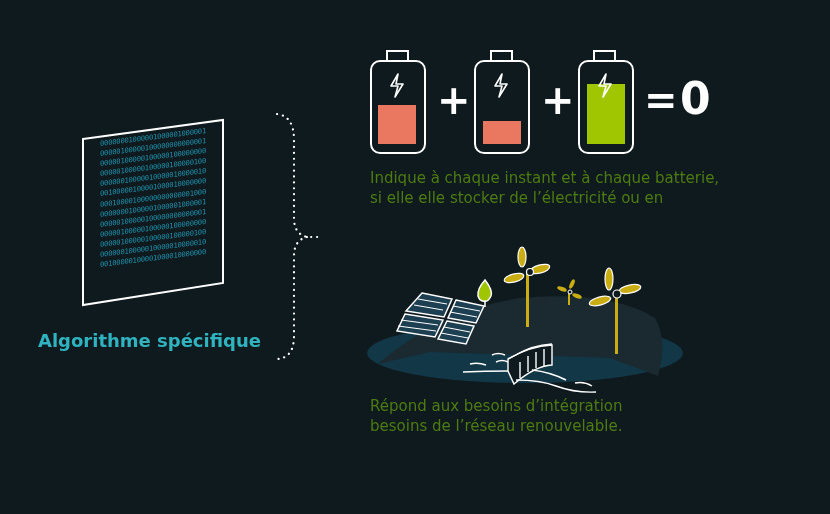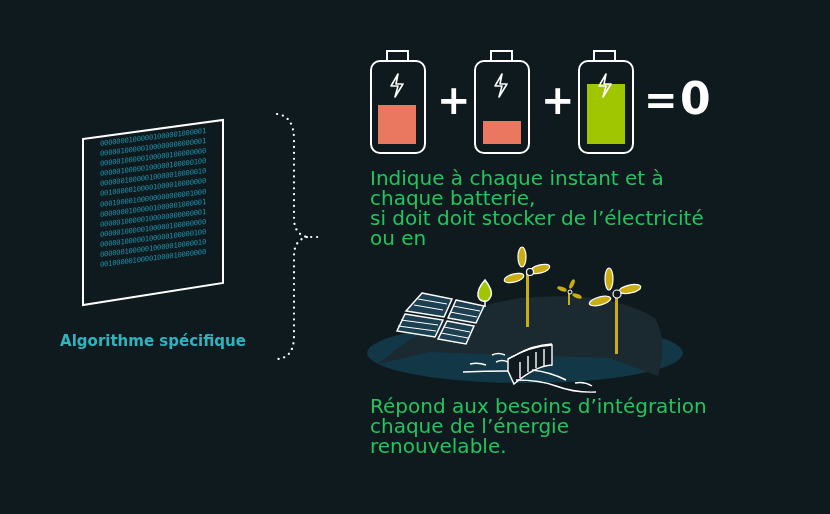--- a/index.html
+++ b/index.html
@@ -1,20 +1,20 @@
 <!DOCTYPE html>
 <html><head>
 <meta charset="utf-8">
 <style>
   html, body { margin:0; padding:0; }
   body { width:830px; height:514px; background:#0f1a1f; position:relative; overflow:hidden; font-family:"DejaVu Sans", sans-serif; }
   .abs { position:absolute; }
-  .caption { color:#22c55e; font-size:20px; line-height:20px; }
+  .caption { color:#4d7c0f; font-size:15px; line-height:20px; }
   .caption b { font-weight:normal; }
-  .algo-label { color:#2fb3bf; font-size:15px; line-height:20px; font-weight:bold; text-align:center; width:230px; }
+  .algo-label { color:#2fb3bf; font-size:18px; line-height:20px; font-weight:bold; text-align:left; width:230px; }
   .op { color:#ffffff; font-weight:bold; font-family:"DejaVu Sans", sans-serif; }
   .binary-wrap { position:absolute; left:100px; top:139px; width:140px; transform: skewY(-7deg); transform-origin:left top; }
   .binary-line { color:#1e8fa8; font-family:"DejaVu Sans Mono", monospace; font-size:7.2px; line-height:10.1px; letter-spacing:-0.25px; white-space:nowrap; }
 </style>
 </head>
 <body>
 
 <svg class="abs" style="left:0;top:0" width="830" height="514">
   <polygon points="83,139 223,120 223,283 83,305" fill="#0f1a1f" stroke="#ffffff" stroke-width="2"></polygon>
 </svg>
@@ -62,21 +62,21 @@
     <path d="M606,74 L599,86 L606,86 L603,97 L611,84 L604,84 Z" fill="none" stroke="#fff" stroke-width="1.6" stroke-linejoin="round"></path>
   </g>
 </svg>
 <div class="abs op" style="left:437px;top:78px;font-size:40px;line-height:44px;">+</div>
 <div class="abs op" style="left:541px;top:78px;font-size:40px;line-height:44px;">+</div>
 <div class="abs op" style="left:644px;top:78px;font-size:40px;line-height:44px;">=</div>
 <div class="abs op" style="left:680px;top:75px;font-size:44px;line-height:48px;">0</div>
 
 <div class="abs caption" style="left:370px;top:168px;width:360px;">
   <div>Indique à chaque instant et à chaque batterie,</div>
-  <div><span>si doit doit </span><b>stocker de l’électricité ou en</b></div>
+  <div><span>si elle elle </span><b>stocker de l’électricité ou en</b></div>
 </div>
 
 <svg class="abs" style="left:0;top:0" width="830" height="514">
 
   <ellipse cx="525" cy="353" rx="158" ry="30" fill="#123746"></ellipse>
 
   <path d="M378,364 Q440,310 520,298 Q610,290 655,318 Q668,340 658,376 L610,358 L430,352 Z" fill="#1a2a30"></path>
 
   <g stroke="#ffffff" stroke-width="1.5" fill="#1d3f52">
     <polygon points="422,293 452,299 444,317 406,311"></polygon>
@@ -118,14 +118,14 @@
     <path d="M508,359 L514,356 Q532,345 552,344"></path>
     <path d="M520,362 L520,378 M528,356 L528,372 M536,352 L536,368 M544,349 L544,366"></path>
     <path d="M463,372 Q485,371 508,371"></path>
     <path d="M492,355 Q498,352 505,355 M470,364 Q478,362 486,365 M496,362 Q502,359 508,362"></path>
     <path d="M516,380 Q540,380 556,386 Q575,393 596,392 M532,370 Q550,372 566,380 M575,383 Q584,381 592,386"></path>
   </g>
 </svg>
 
 <div class="abs caption" style="left:370px;top:396px;width:340px;">
   <div>Répond aux besoins d’intégration</div>
-  <div><span>chaque de l’</span><b>énergie renouvelable</b><span>.</span></div>
+  <div><span>besoins de l’</span><b>réseau renouvelable</b><span>.</span></div>
 </div>
 
 </body></html>

